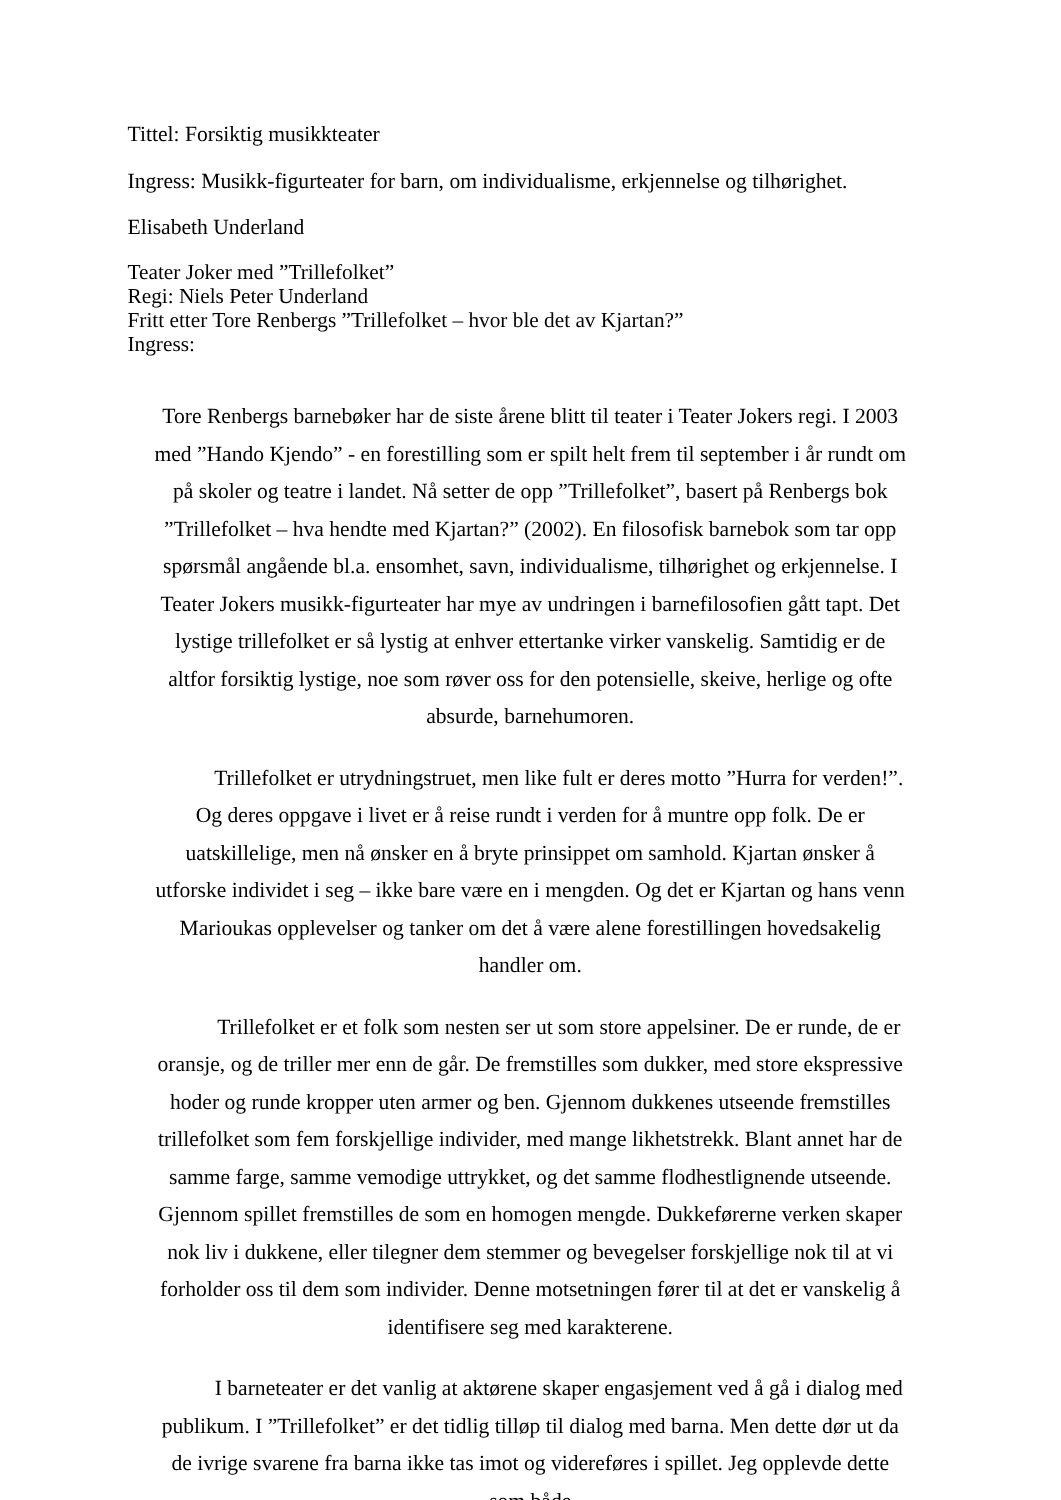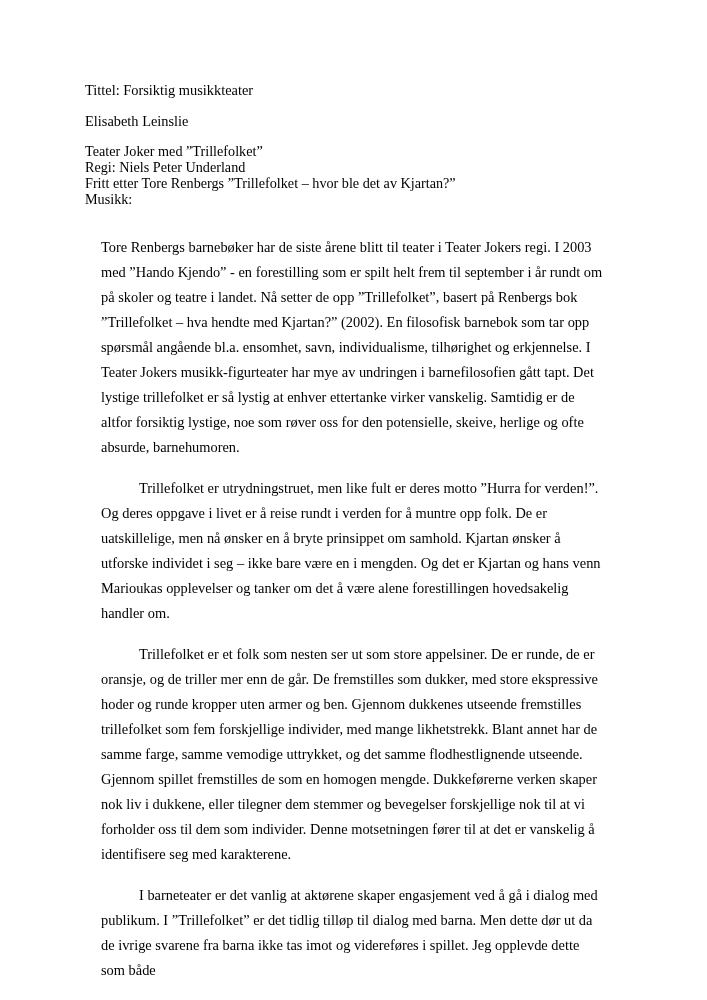--- a/index.html
+++ b/index.html
@@ -31,39 +31,40 @@
     line-height: 15.9px;
     margin: 0;
   }
   .body-text {
     margin-top: 27px;
   }
   .body-text p {
     font-size: 14.4px;
     line-height: 25px;
     margin: 16px;
-    text-align: left;
+    text-align: center;
   }
   .body-text p.indent {
     text-indent: 38px;
   }
 </style>
 </head>
 <body>
 
 <div class="page">
 
   <p class="meta-line">Tittel: Forsiktig musikkteater</p>
-  <p class="meta-line">Elisabeth Leinslie</p>
+  <p class="meta-line">Ingress: Musikk-figurteater for barn, om individualisme, erkjennelse og tilhørighet.</p>
+  <p class="meta-line">Elisabeth Underland</p>
 
   <div class="credits">
     <p class="credit-line">Teater Joker med ”Trillefolket”</p>
     <p class="credit-line">Regi: Niels Peter Underland</p>
     <p class="credit-line">Fritt etter Tore Renbergs ”Trillefolket – hvor ble det av Kjartan?”</p>
-    <p class="credit-line">Musikk:</p>
+    <p class="credit-line">Ingress:</p>
   </div>
 
   <div class="body-text">
     <p>Tore Renbergs barnebøker har de siste årene blitt til teater i Teater Jokers regi. I 2003 med ”Hando Kjendo” - en forestilling som er spilt helt frem til september i år rundt om på skoler og teatre i landet. Nå setter de opp ”Trillefolket”, basert på Renbergs bok ”Trillefolket – hva hendte med Kjartan?” (2002). En filosofisk barnebok som tar opp spørsmål angående bl.a. ensomhet, savn, individualisme, tilhørighet og erkjennelse. I Teater Jokers musikk-figurteater har mye av undringen i barnefilosofien gått tapt. Det lystige trillefolket er så lystig at enhver ettertanke virker vanskelig. Samtidig er de altfor forsiktig lystige, noe som røver oss for den potensielle, skeive, herlige og ofte absurde, barnehumoren.</p>
     <p class="indent">Trillefolket er utrydningstruet, men like fult er deres motto ”Hurra for verden!”. Og deres oppgave i livet er å reise rundt i verden for å muntre opp folk. De er uatskillelige, men nå ønsker en å bryte prinsippet om samhold. Kjartan ønsker å utforske individet i seg – ikke bare være en i mengden. Og det er Kjartan og hans venn Marioukas opplevelser og tanker om det å være alene forestillingen hovedsakelig handler om.</p>
     <p class="indent">Trillefolket er et folk som nesten ser ut som store appelsiner. De er runde, de er oransje, og de triller mer enn de går. De fremstilles som dukker, med store ekspressive hoder og runde kropper uten armer og ben. Gjennom dukkenes utseende fremstilles trillefolket som fem forskjellige individer, med mange likhetstrekk. Blant annet har de samme farge, samme vemodige uttrykket, og det samme flodhestlignende utseende. Gjennom spillet fremstilles de som en homogen mengde. Dukkeførerne verken skaper nok liv i dukkene, eller tilegner dem stemmer og bevegelser forskjellige nok til at vi forholder oss til dem som individer. Denne motsetningen fører til at det er vanskelig å identifisere seg med karakterene.</p>
     <p class="indent">I barneteater er det vanlig at aktørene skaper engasjement ved å gå i dialog med publikum. I ”Trillefolket” er det tidlig tilløp til dialog med barna. Men dette dør ut da de ivrige svarene fra barna ikke tas imot og videreføres i spillet. Jeg opplevde dette som både</p>
   </div>
 
 </div>

